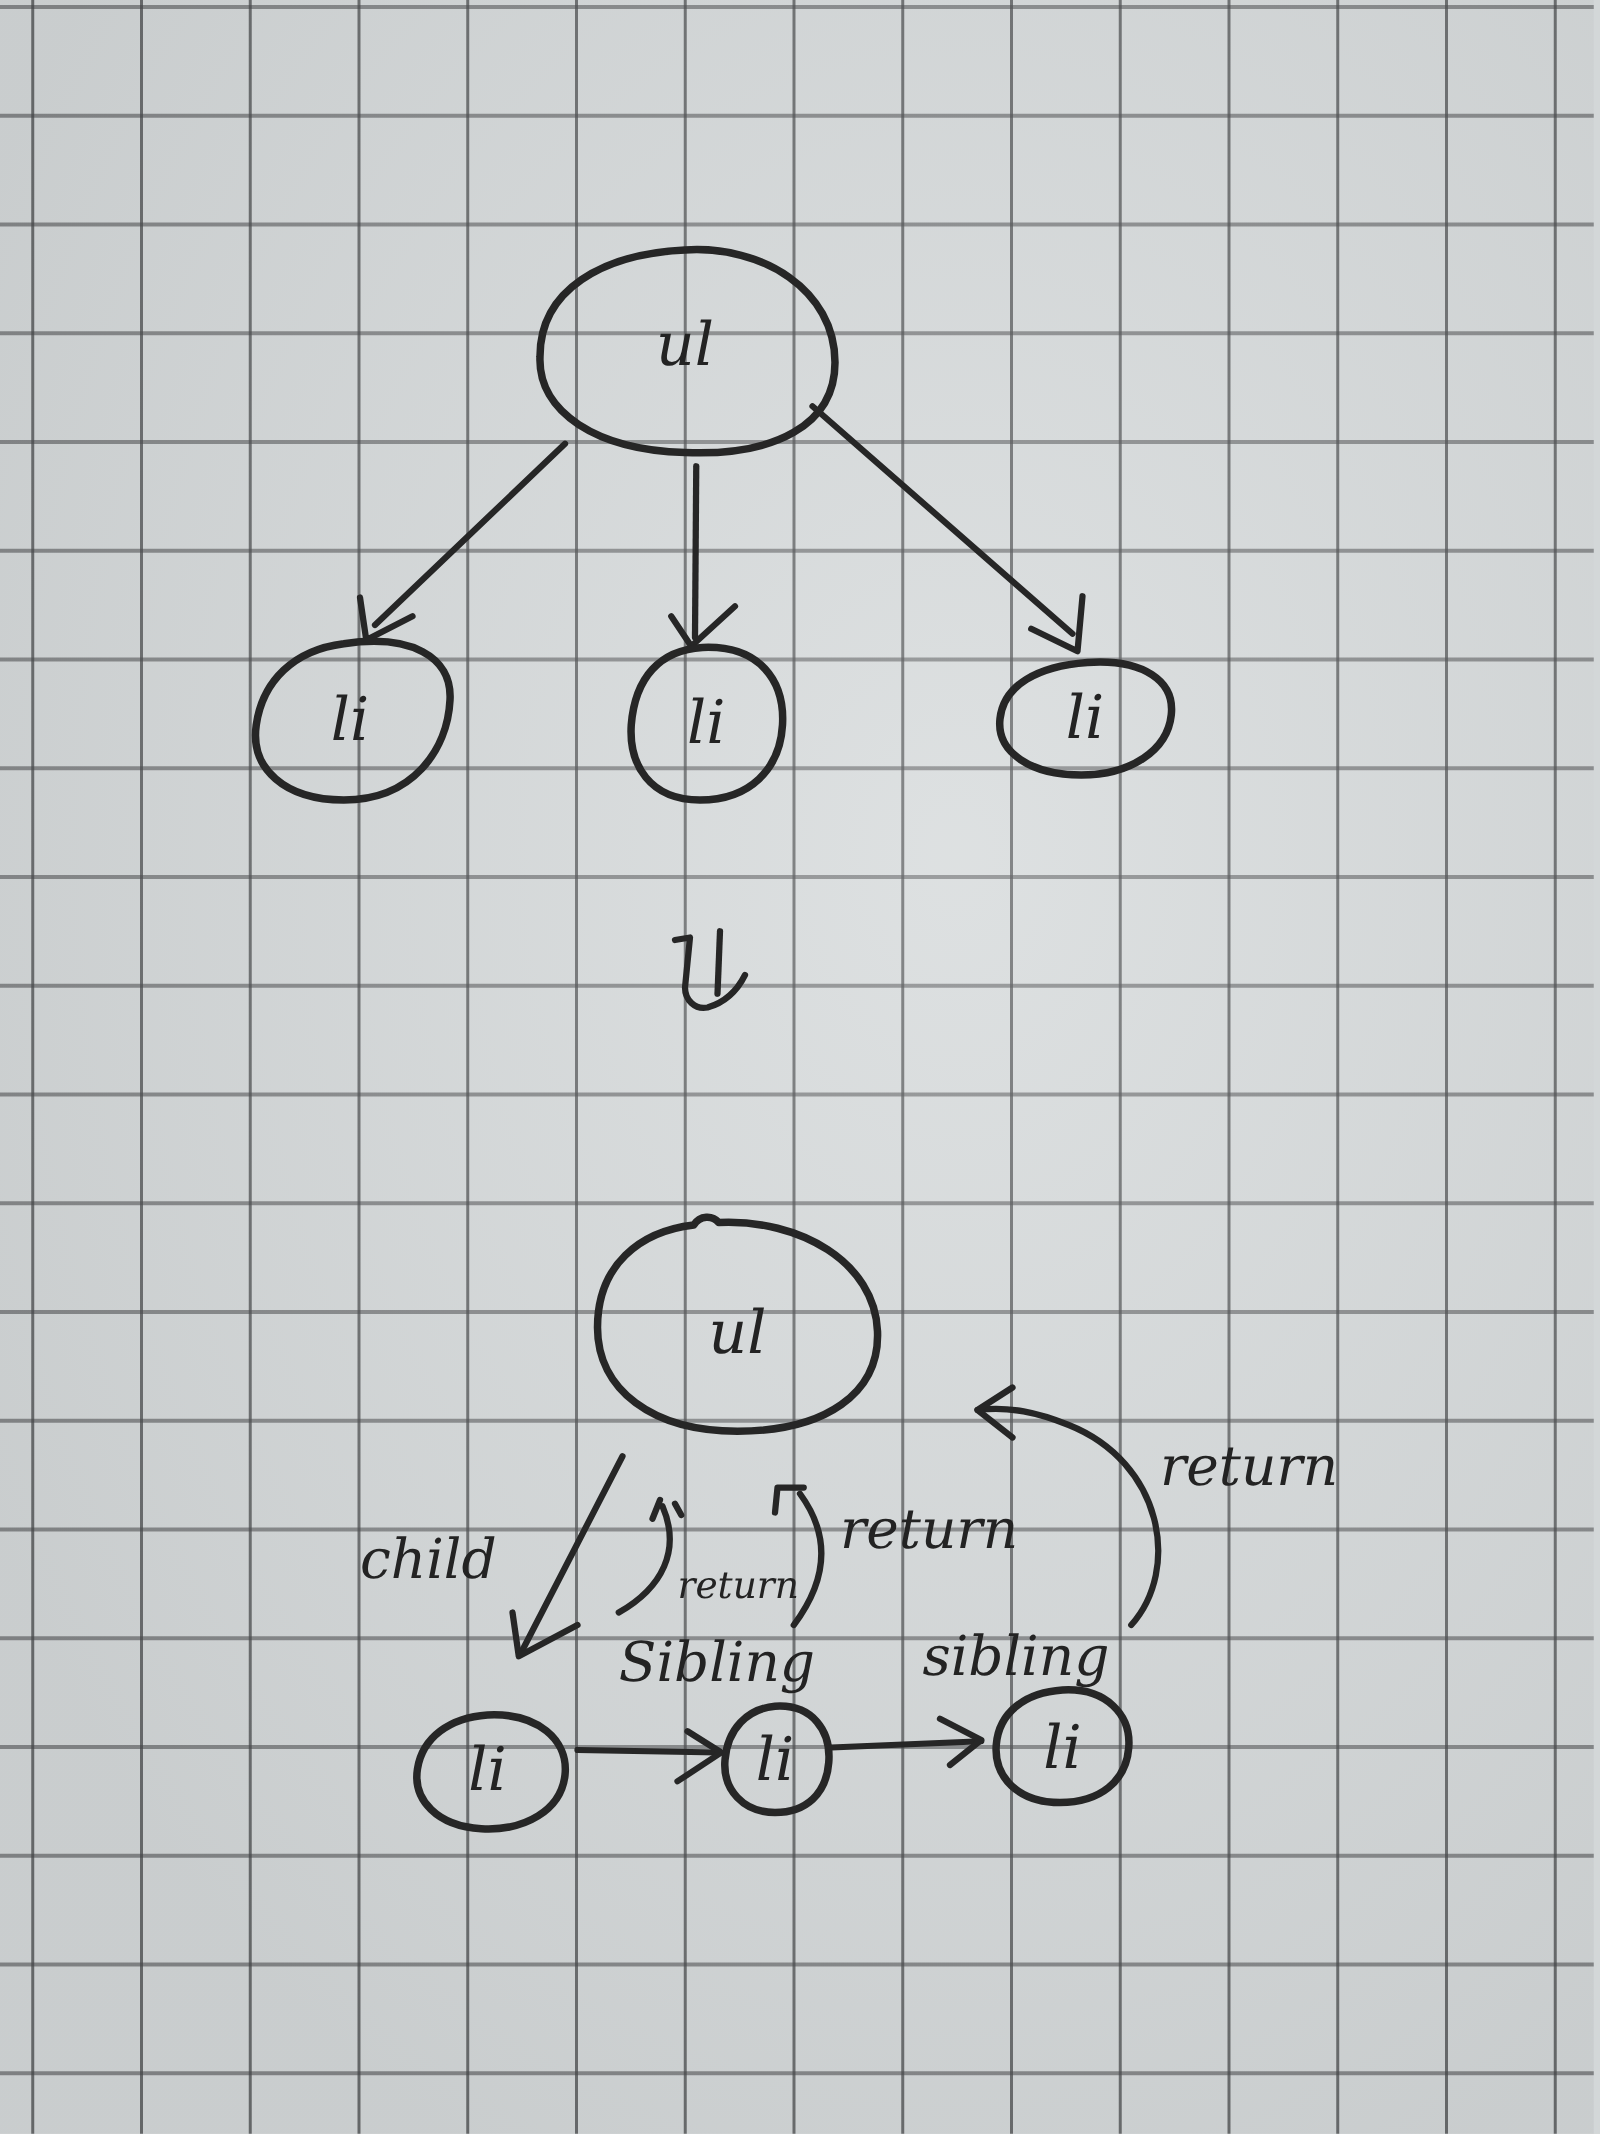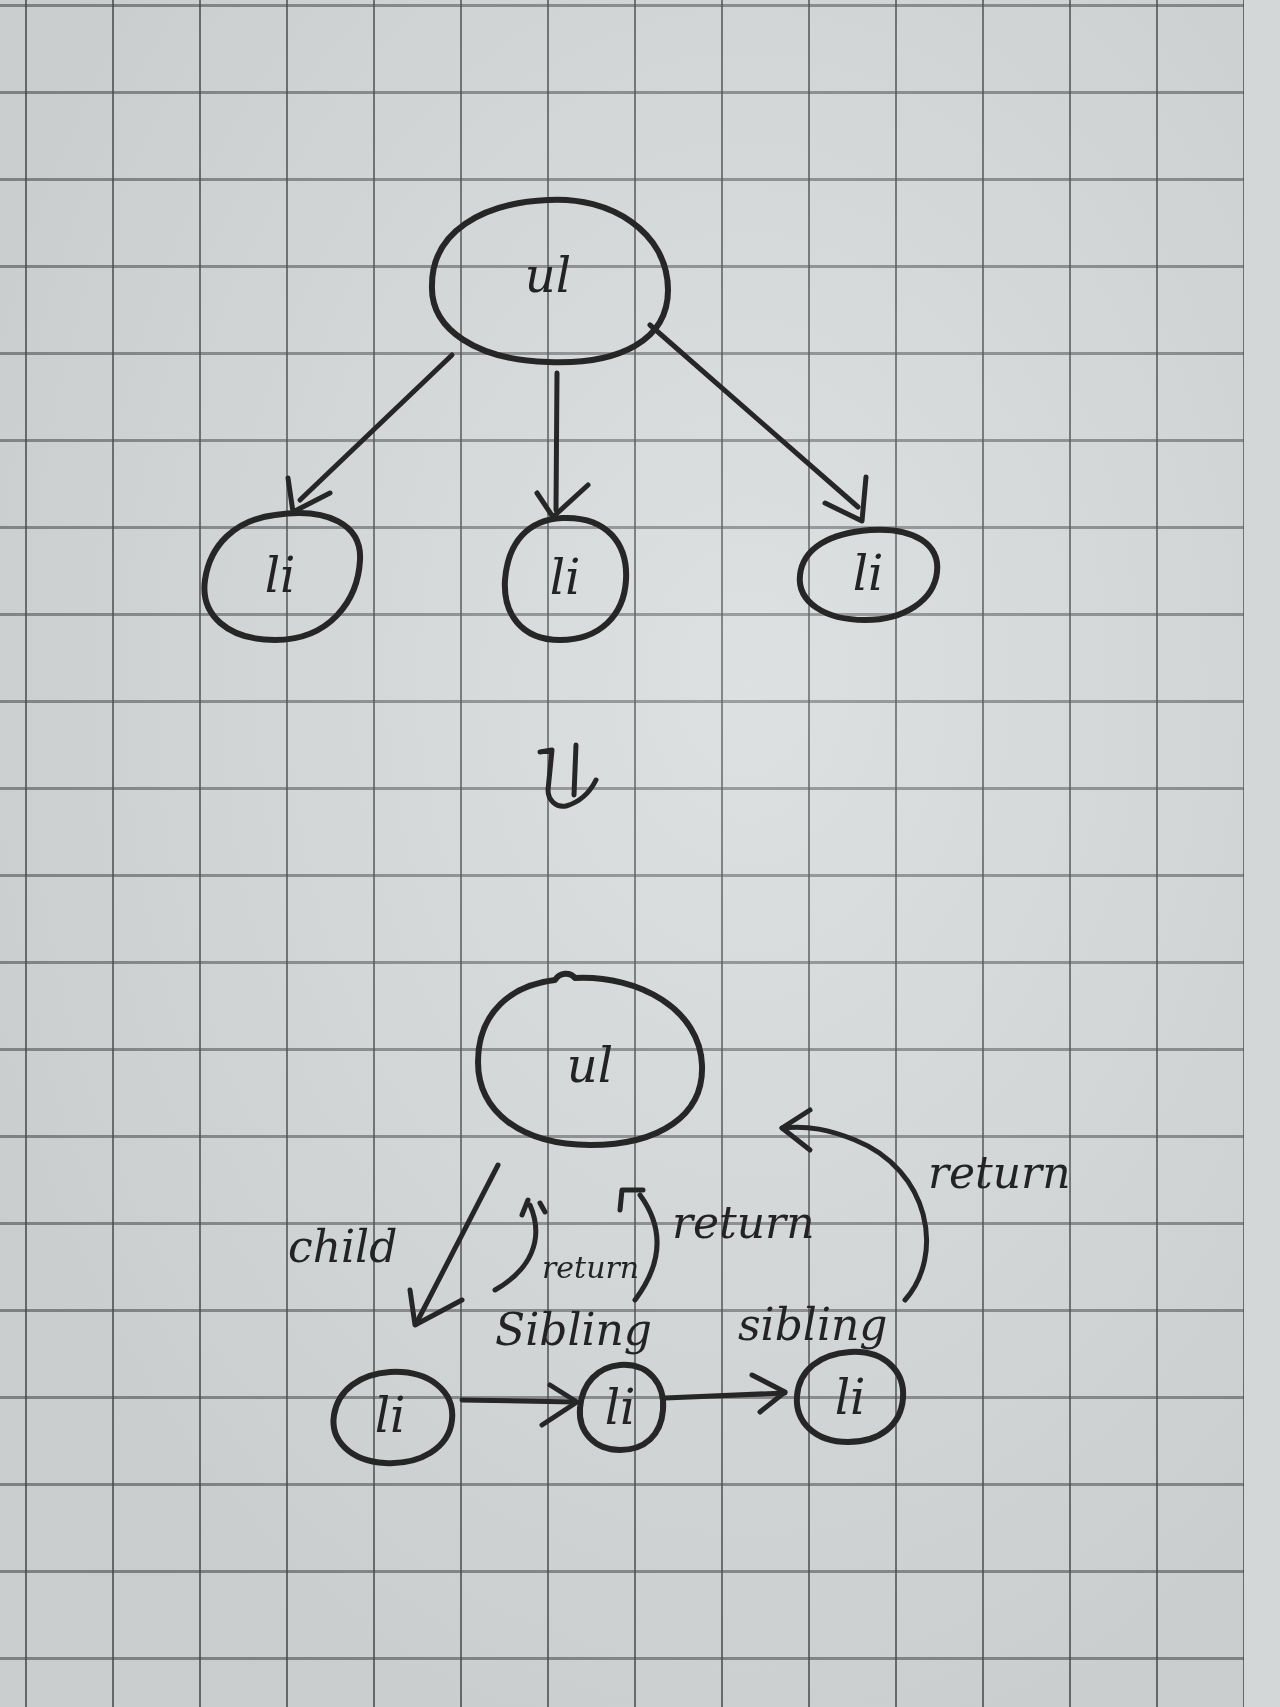--- a/index.html
+++ b/index.html
@@ -9,20 +9,21 @@
       font-family: "DejaVu Sans", sans-serif;
     }
     #paper {
       position: relative; width: 1244px; height: 1707px;
       background-color: #d6dadb;
       background-image:
         linear-gradient(to right, rgba(70,72,74,0.75) 2px, transparent 2px),
         linear-gradient(to bottom, rgba(80,82,84,0.6) 3px, transparent 3px);
       background-size: 87px 87px, 87px 87px;
       background-position: 25px 0, 0 4px;
+      padding-left: 31px;
     }
     #shade {
       position: absolute; inset: 0; pointer-events: none;
       background: radial-gradient(ellipse at 60% 40%, rgba(255,255,255,0.18), rgba(0,0,0,0.06) 80%);
     }
     svg#drawing { position: absolute; left: 0; top: 0; }
     .ink { stroke: #262626; stroke-width: 6; fill: none; stroke-linecap: round; stroke-linejoin: round; }
     .ink-thin { stroke: #262626; stroke-width: 5; fill: none; stroke-linecap: round; stroke-linejoin: round; }
     .hand {
       fill: #232323;

